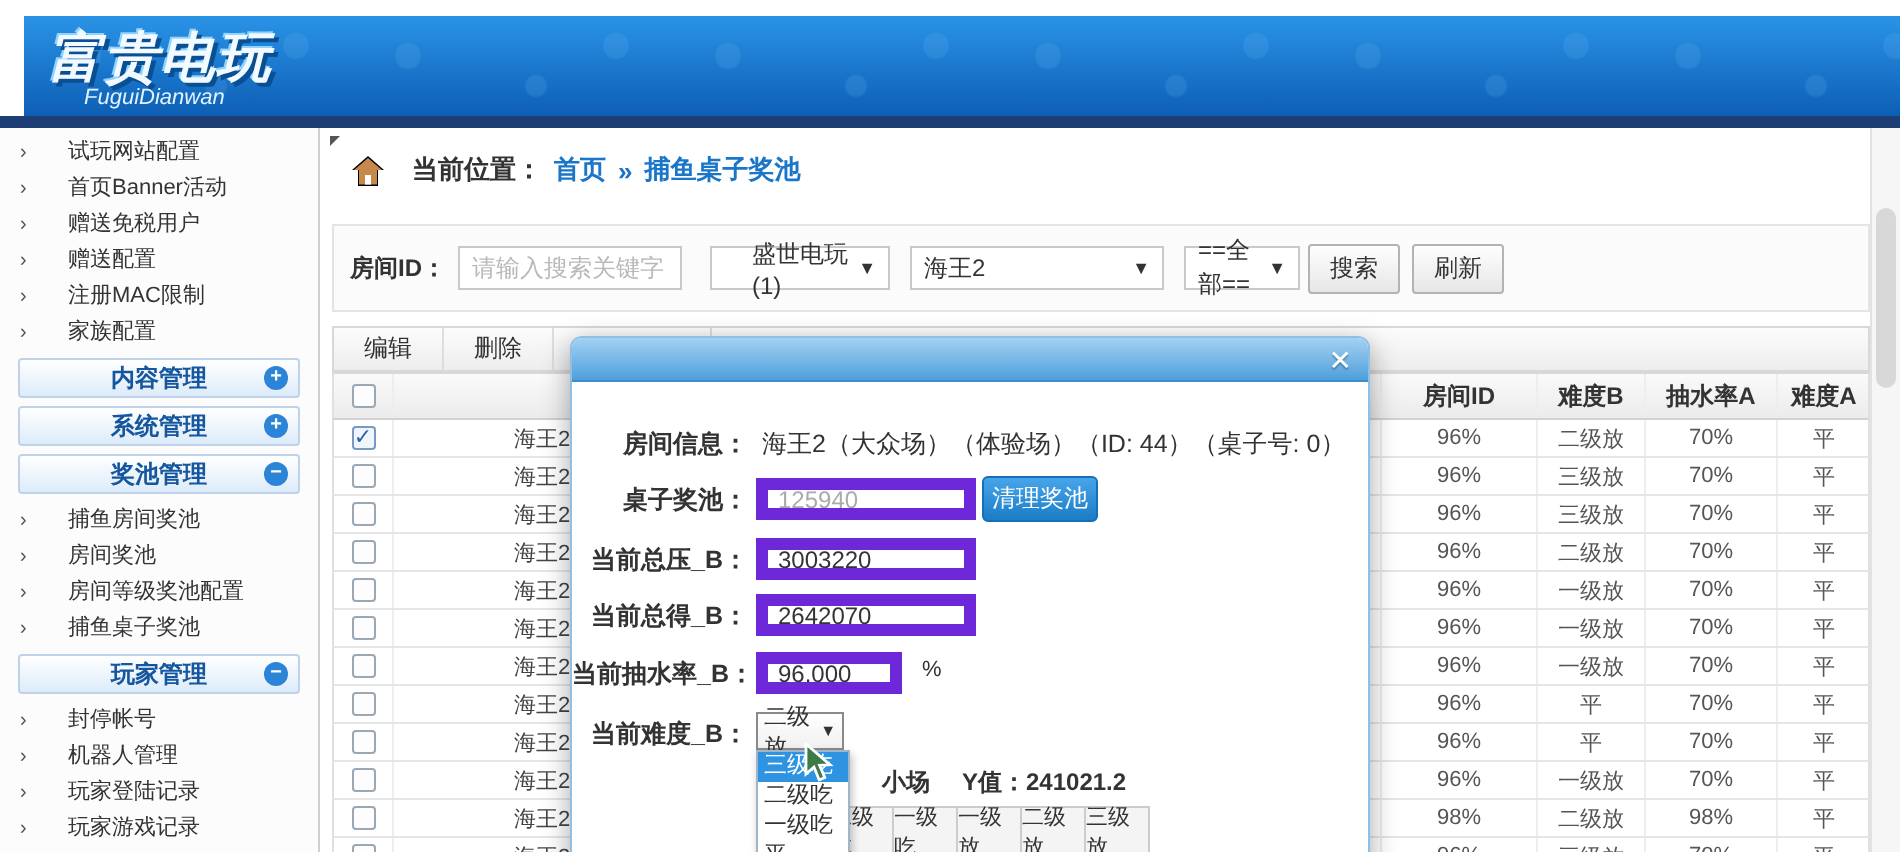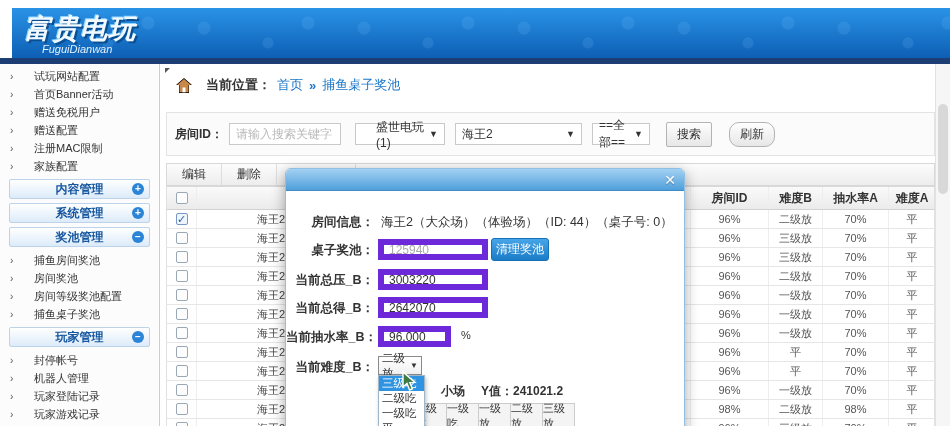--- a/index.html
+++ b/index.html
@@ -35,40 +35,40 @@
   .sb-toggle { position:absolute; right:5px; top:3px; width:12px; height:12px; border-radius:50%;
     background:#2b84d5; color:#fff; font-size:10px; line-height:11px; text-align:center; font-weight:bold; }
 
   
   .content { position:absolute; left:161px; top:64px; width:789px; height:362px; background:#ffffff; }
   .collapse-tri { position:absolute; left:165px; top:68px; width:0; height:0;
     border-left:5px solid #555; border-bottom:5px solid transparent; }
   .breadcrumb { position:absolute; left:176px; top:74px; height:22px; font-size:13px;
     display:flex; align-items:center; gap:6px; }
   .bc-prefix { font-weight:bold; color:#333; margin-left:8px; }
-  .bc-link { color:#1a76c8; font-weight:normal; cursor:pointer; }
+  .bc-link { color:#1a76c8; font-weight:bold; cursor:pointer; }
   .bc-sep { color:#1a76c8; font-weight:bold; }
 
   .search-panel { position:absolute; left:166px; top:112px; width:769px; height:44px;
     background:#fbfbfb; border:1px solid #e4e4e4; display:flex; align-items:center; }
   .sp-label { font-size:12px; font-weight:bold; color:#333; margin:0 6px 0 8px; }
   .sp-input { width:112px; height:22px; border:1px solid #c9c9c9; background:#fff;
     font-size:12px; padding:0 6px; color:#333; font-family:inherit; }
   .sp-input::placeholder { color:#b9b9b9; }
   .fake-select { height:22px; border:1px solid #c9c9c9; background:#fff; font-size:12px;
     color:#333; display:flex; align-items:center; justify-content:space-between;
     padding:0 6px; cursor:pointer; }
   .fs-1 { width:90px; margin-left:14px;padding-left:20px; }
   .fs-2 { width:127px; margin-left:10px; }
   .fs-3 { width:58px;  margin-left:10px;justify-content:flex-end; }
   .fs-caret { font-size:9px; color:#333; }
-  .sp-btn { width:46px; height:25px; margin-left:16px; border:1px solid #b3b3b3; border-radius:2px;
+  .sp-btn { width:46px; height:25px; margin-left:4px; border:1px solid #b3b3b3; border-radius:2px;
     background:linear-gradient(#fefefe,#e7e7e7); font-size:12px; color:#333; cursor:pointer;
     font-family:inherit; }
-  .sp-btn + .sp-btn { margin-left:17px;border-radius:10px; }
+  .sp-btn + .sp-btn { margin-left:6px; }
 
   .toolbar { position:absolute; left:166px; top:163px; width:769px; height:23px;
     background:linear-gradient(#fcfcfc,#ededed); border:1px solid #d8d8d8; display:flex; }
   .tb-btn { padding:0 15px; line-height:21px; font-size:12px; color:#333;
     border-right:1px solid #ddd; cursor:pointer; }
 
   
   .tbl { position:absolute; left:166px; top:186px; width:769px; font-size:11px; color:#555; }
   .t-row { display:grid; grid-template-columns:30px 494px 78px 54px 66px 47px;
     border-left:1px solid #e0e0e0; border-right:1px solid #e0e0e0; }

